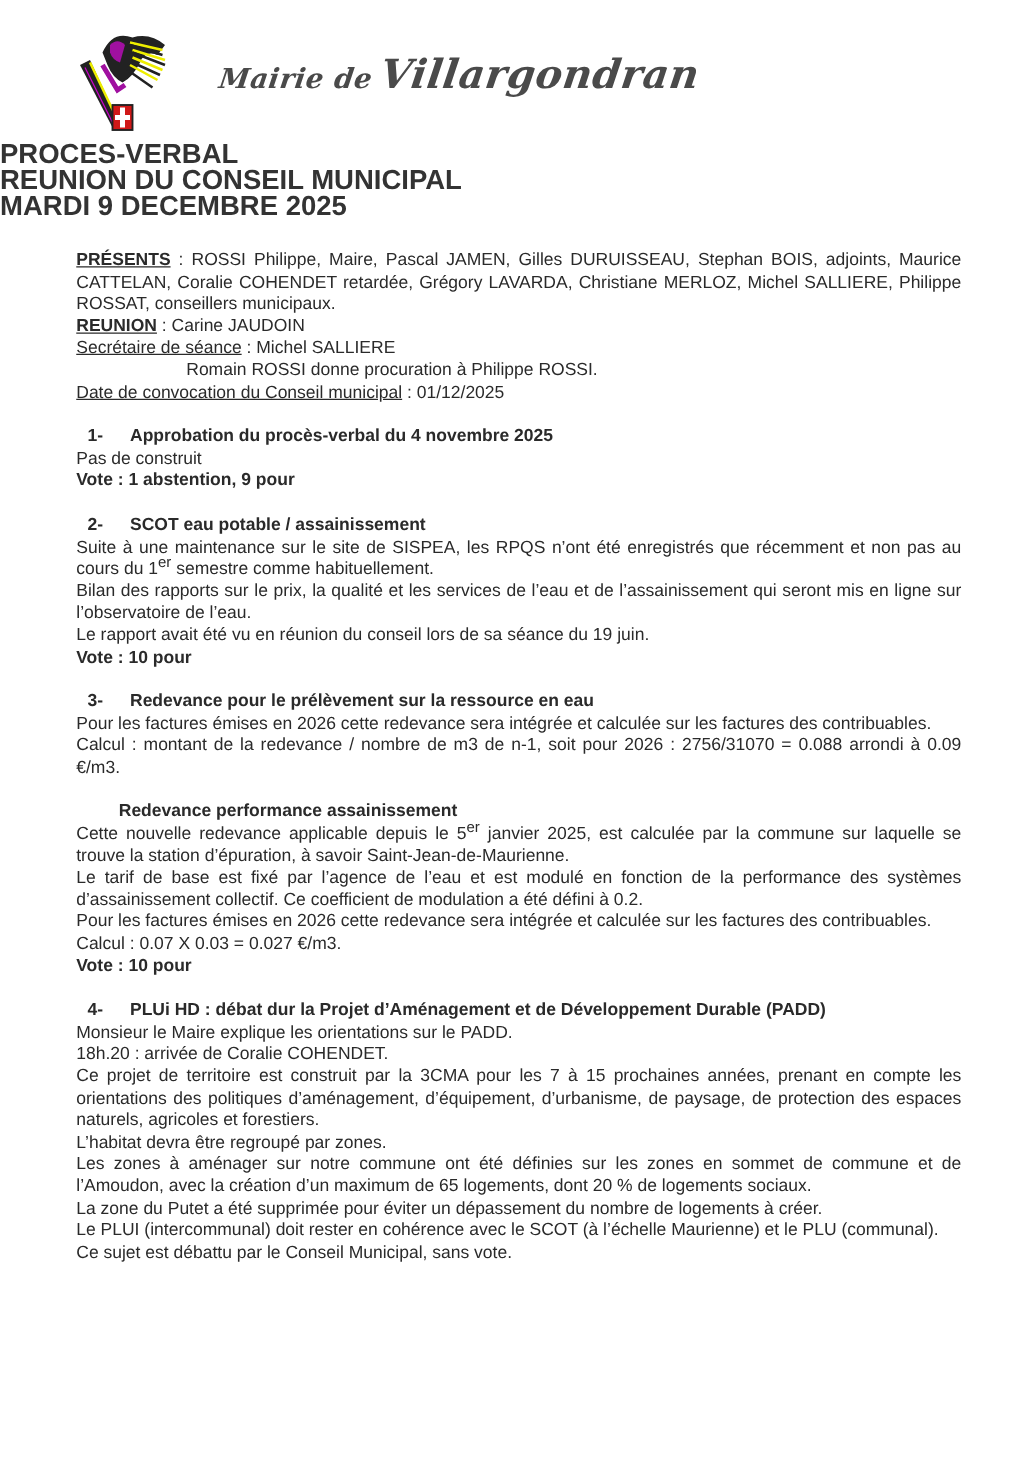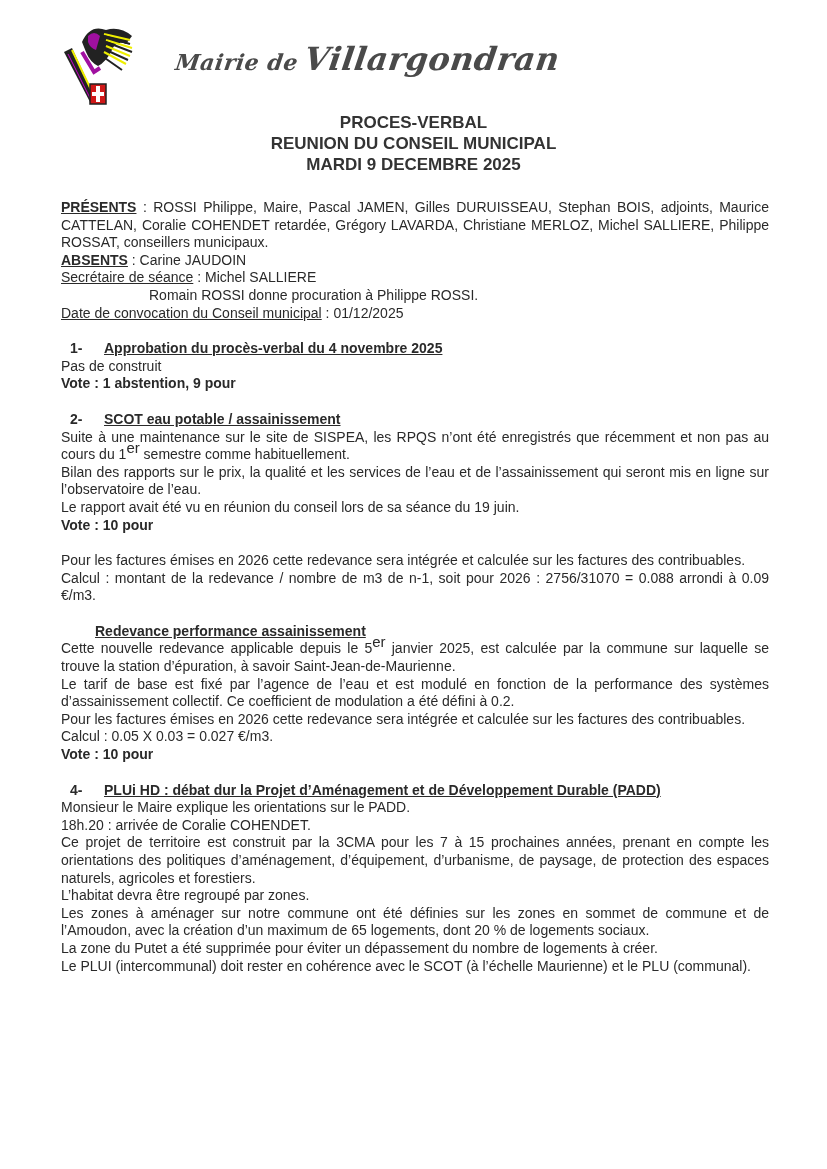--- a/index.html
+++ b/index.html
@@ -7,35 +7,35 @@
          font-family: "Liberation Sans", sans-serif; color: #222; }
   .page { position: absolute; left: 0; top: 0; width: 827px; height: 1169px; }
 
   .logo { position: absolute; left: 60px; top: 22px; width: 80px; height: 86px; }
   .brand { position: absolute; left: 176px; top: 40px; font-family: "DejaVu Serif", serif;
            font-style: italic; font-weight: bold; color: #4a4a4a; letter-spacing: 0.5px;
            transform: skewX(-8deg); }
   .brand .small { font-size: 22px; }
   .brand .big { font-size: 32px; }
 
-  .title { position: absolute; left: 0; width: 827px; top: 112px; text-align: center;
-           font-weight: bold; font-size: 17px; line-height: 21px; color: #333; }
+  .title { position: absolute; left: 0; width: 827px; top: 112px; text-align: left;
+           font-weight: bold; font-size: 22px; line-height: 21px; color: #333; }
   .title div { margin-left: 0; }
 
   .content { position: absolute; left: 61px; top: 199px; width: 708px;
              font-size: 14px; line-height: 17.6px; color: #2a2a2a; }
   .p { text-align: justify; text-align-last: left; margin: 0; }
   .u { text-decoration: underline; }
   .b { font-weight: bold; }
   .indent-abs { padding-left: 88px; }
   .gap { height: 18px; }
-  .heading { font-weight: bold; text-decoration: underline; }
+  .heading { font-weight: bold; }
   .num { font-weight: bold; display: inline-block; width: 34px; padding-left: 9px; }
-  .subhead { padding-left: 34px; font-weight: bold; text-decoration: underline; }
-  sup { font-size: 15px; line-height: 0; }
+  .subhead { padding-left: 34px; font-weight: bold; }
+  sup { font-size: 12px; line-height: 0; }
 </style>
 </head>
 <body>
 
 <div class="page">
 
   <svg class="logo" viewBox="0 0 80 86">
     <path d="M4 30 L30 80 L36 78 L12 26 Z" fill="#222"></path>
     <path d="M8 32 L32 80" stroke="#c0c" stroke-width="1"></path>
     <path d="M12 28 L34 74" stroke="#ee0" stroke-width="2"></path>
@@ -61,21 +61,21 @@
   <div class="title">
     <div>PROCES-VERBAL</div>
     <div>REUNION DU CONSEIL MUNICIPAL</div>
     <div>MARDI 9 DECEMBRE 2025</div>
   </div>
 
   <div class="content">
 
     <div>
       <p class="p"><span class="b u">PRÉSENTS</span><span> : ROSSI Philippe, Maire, Pascal JAMEN, Gilles DURUISSEAU, Stephan BOIS, adjoints, Maurice CATTELAN, Coralie COHENDET retardée, Grégory LAVARDA, Christiane MERLOZ, Michel SALLIERE, Philippe ROSSAT, conseillers municipaux.</span></p>
-      <p class="p"><span class="b u">ABSENTS</span><span> : Carine JAUDOIN</span></p>
+      <p class="p"><span class="b u">REUNION</span><span> : Carine JAUDOIN</span></p>
       <p class="p"><span class="u">Secrétaire de séance</span><span> : Michel SALLIERE</span></p>
       <p class="p indent-abs">Romain ROSSI donne procuration à Philippe ROSSI.</p>
       <p class="p"><span class="u">Date de convocation du Conseil municipal</span><span> : 01/12/2025</span></p>
     </div>
 
     <div class="gap"></div>
 
     <div>
       <p class="p"><span class="num">1-</span><span class="heading">Approbation du procès-verbal du 4 novembre 2025</span></p>
       <p class="p">Pas de construit</p>
@@ -88,38 +88,40 @@
       <p class="p"><span class="num">2-</span><span class="heading">SCOT eau potable / assainissement</span></p>
       <p class="p"><span>Suite à une maintenance sur le site de SISPEA, les RPQS n’ont été enregistrés que récemment et non pas au cours du 1</span><sup>er</sup><span> semestre comme habituellement.</span></p>
       <p class="p">Bilan des rapports sur le prix, la qualité et les services de l’eau et de l’assainissement qui seront mis en ligne sur l’observatoire de l’eau.</p>
       <p class="p">Le rapport avait été vu en réunion du conseil lors de sa séance du 19 juin.</p>
       <p class="p b">Vote : 10 pour</p>
     </div>
 
     <div class="gap"></div>
 
     <div>
+      <p class="p"><span class="num">3-</span><span class="heading">Redevance pour le prélèvement sur la ressource en eau</span></p>
       <p class="p">Pour les factures émises en 2026 cette redevance sera intégrée et calculée sur les factures des contribuables.</p>
       <p class="p">Calcul : montant de la redevance / nombre de m3 de n-1, soit pour 2026 : 2756/31070 = 0.088 arrondi à 0.09 €/m3.</p>
       <div class="gap"></div>
       <p class="p subhead">Redevance performance assainissement</p>
       <p class="p"><span>Cette nouvelle redevance applicable depuis le 5</span><sup>er</sup><span> janvier 2025, est calculée par la commune sur laquelle se trouve la station d’épuration, à savoir Saint-Jean-de-Maurienne.</span></p>
       <p class="p">Le tarif de base est fixé par l’agence de l’eau et est modulé en fonction de la performance des systèmes d’assainissement collectif. Ce coefficient de modulation a été défini à 0.2.</p>
       <p class="p">Pour les factures émises en 2026 cette redevance sera intégrée et calculée sur les factures des contribuables.</p>
-      <p class="p">Calcul : 0.05 X 0.03 = 0.027 €/m3.</p>
+      <p class="p">Calcul : 0.07 X 0.03 = 0.027 €/m3.</p>
       <p class="p b">Vote : 10 pour</p>
     </div>
 
     <div class="gap"></div>
 
     <div>
       <p class="p"><span class="num">4-</span><span class="heading">PLUi HD : débat dur la Projet d’Aménagement et de Développement Durable (PADD)</span></p>
       <p class="p">Monsieur le Maire explique les orientations sur le PADD.</p>
       <p class="p">18h.20 : arrivée de Coralie COHENDET.</p>
       <p class="p">Ce projet de territoire est construit par la 3CMA pour les 7 à 15 prochaines années, prenant en compte les orientations des politiques d’aménagement, d’équipement, d’urbanisme, de paysage, de protection des espaces naturels, agricoles et forestiers.</p>
       <p class="p">L’habitat devra être regroupé par zones.</p>
       <p class="p">Les zones à aménager sur notre commune ont été définies sur les zones en sommet de commune et de l’Amoudon, avec la création d’un maximum de 65 logements, dont 20 % de logements sociaux.</p>
       <p class="p">La zone du Putet a été supprimée pour éviter un dépassement du nombre de logements à créer.</p>
       <p class="p">Le PLUI (intercommunal) doit rester en cohérence avec le SCOT (à l’échelle Maurienne) et le PLU (communal).</p>
+      <p class="p">Ce sujet est débattu par le Conseil Municipal, sans vote.</p>
     </div>
 
   </div>
 </div>
 
 </body></html>

